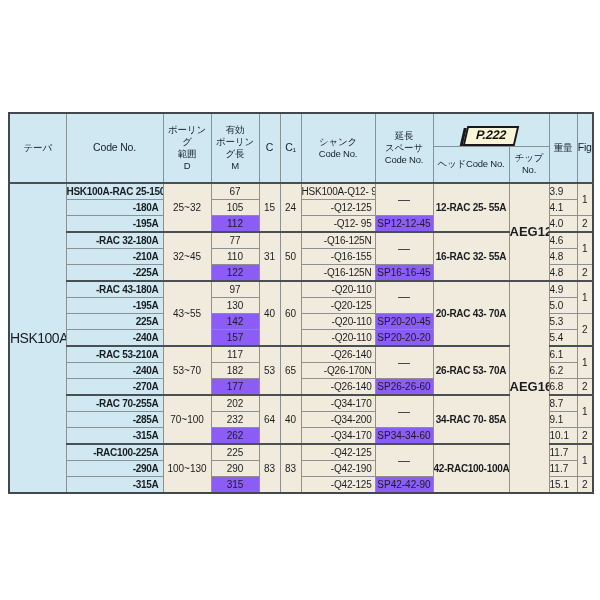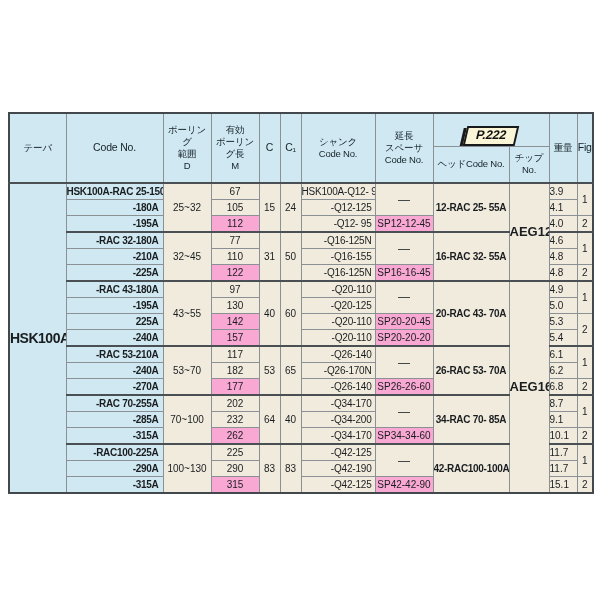--- a/index.html
+++ b/index.html
@@ -57,36 +57,36 @@
     color: #111;
   }
   tbody tr { height: 16.32px; }
   tbody td {
     font-size: 10px;
     background: #f1ebde;
     vertical-align: middle;
   }
   td.taper-cell {
     background: #cfe8f1;
-    font-weight: bold;
+    font-weight: normal;
     font-size: 14px;
     letter-spacing: -0.5px;
     text-align: center;
     margin-top: 36px;
   }
   td.code-cell {
     background: #cfe8f1;
     font-weight: bold;
     text-align: right;
     padding-right: 4px;
     letter-spacing: -0.3px;
   }
   td.d-cell, td.m-cell, td.c-cell, td.spacer-cell,
   td.head-cell, td.chip-cell, td.dash-cell, td.fig-cell { text-align: center; }
-  td.pink { background: #f9a8d4; }
+  td.pink { background: #8b5cf6; }
   td.shank-cell { text-align: right; padding-right: 3px; letter-spacing: -0.2px; }
   td.head-cell { font-weight: bold; letter-spacing: -0.3px; margin-top: 37px; }
   td.chip-cell { font-weight: bold; font-size: 13px; }
   td.weight-cell { padding-right: 4px; }
   td.dash-cell { font-size: 12px; color: #2c3134; }
   tr.group-start td { border-top: 2px solid #4a4f53; }
   tr.sub-start td { border-top: 1.5px solid #6d7377; }
 </style>
 </head>
 <body>

